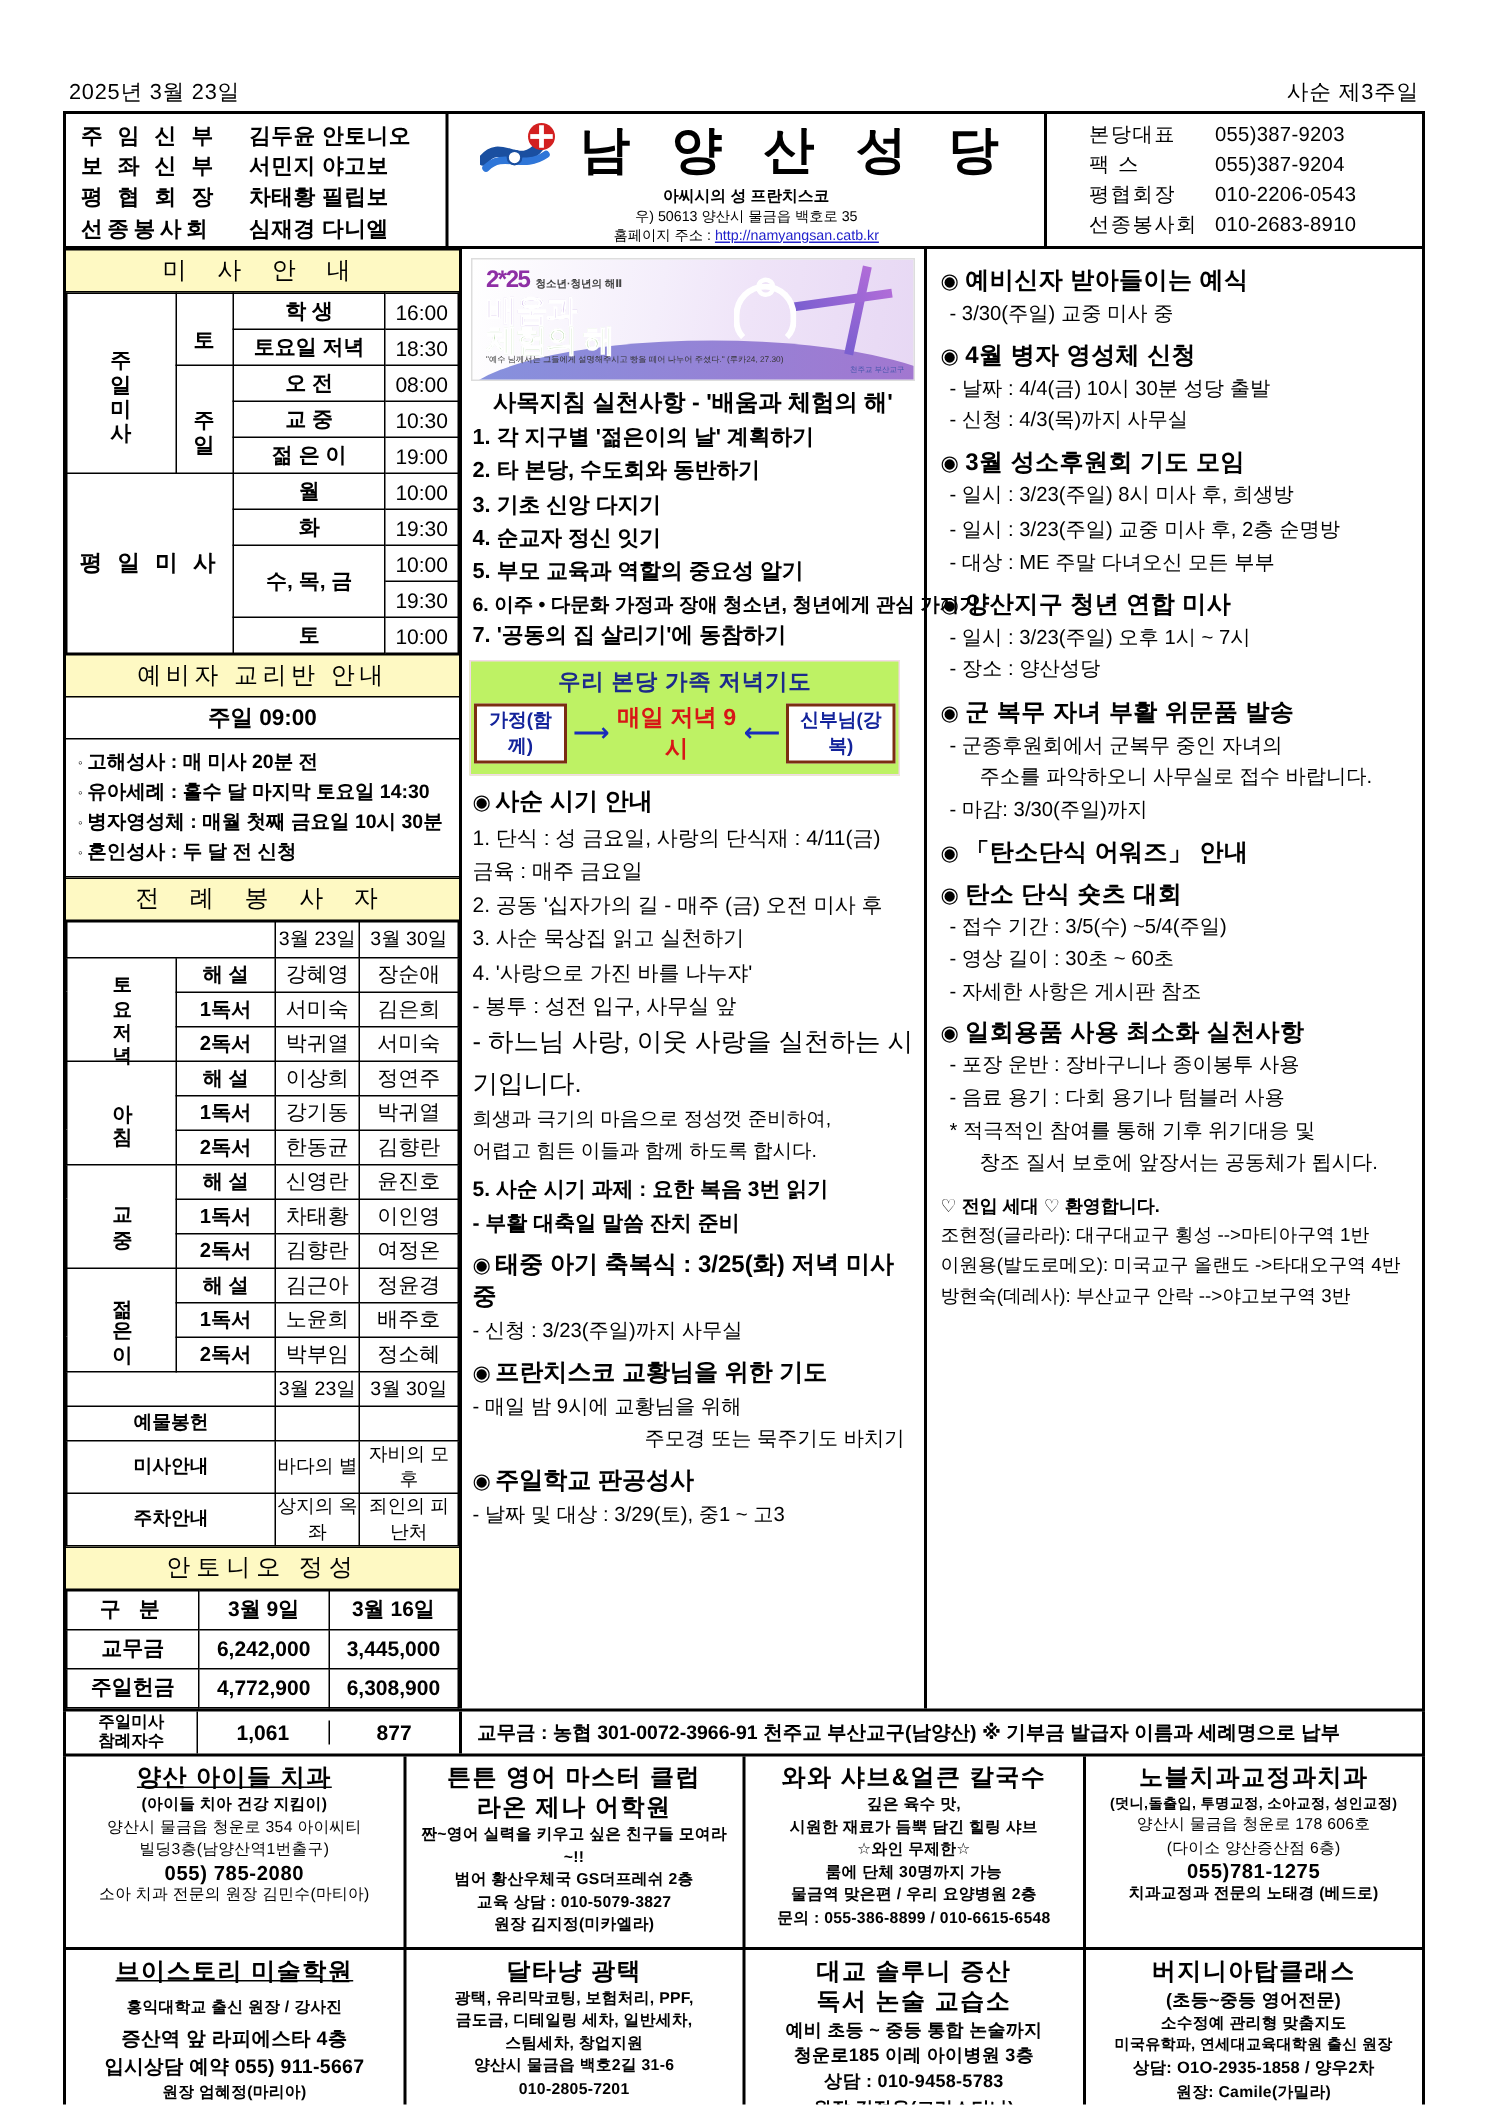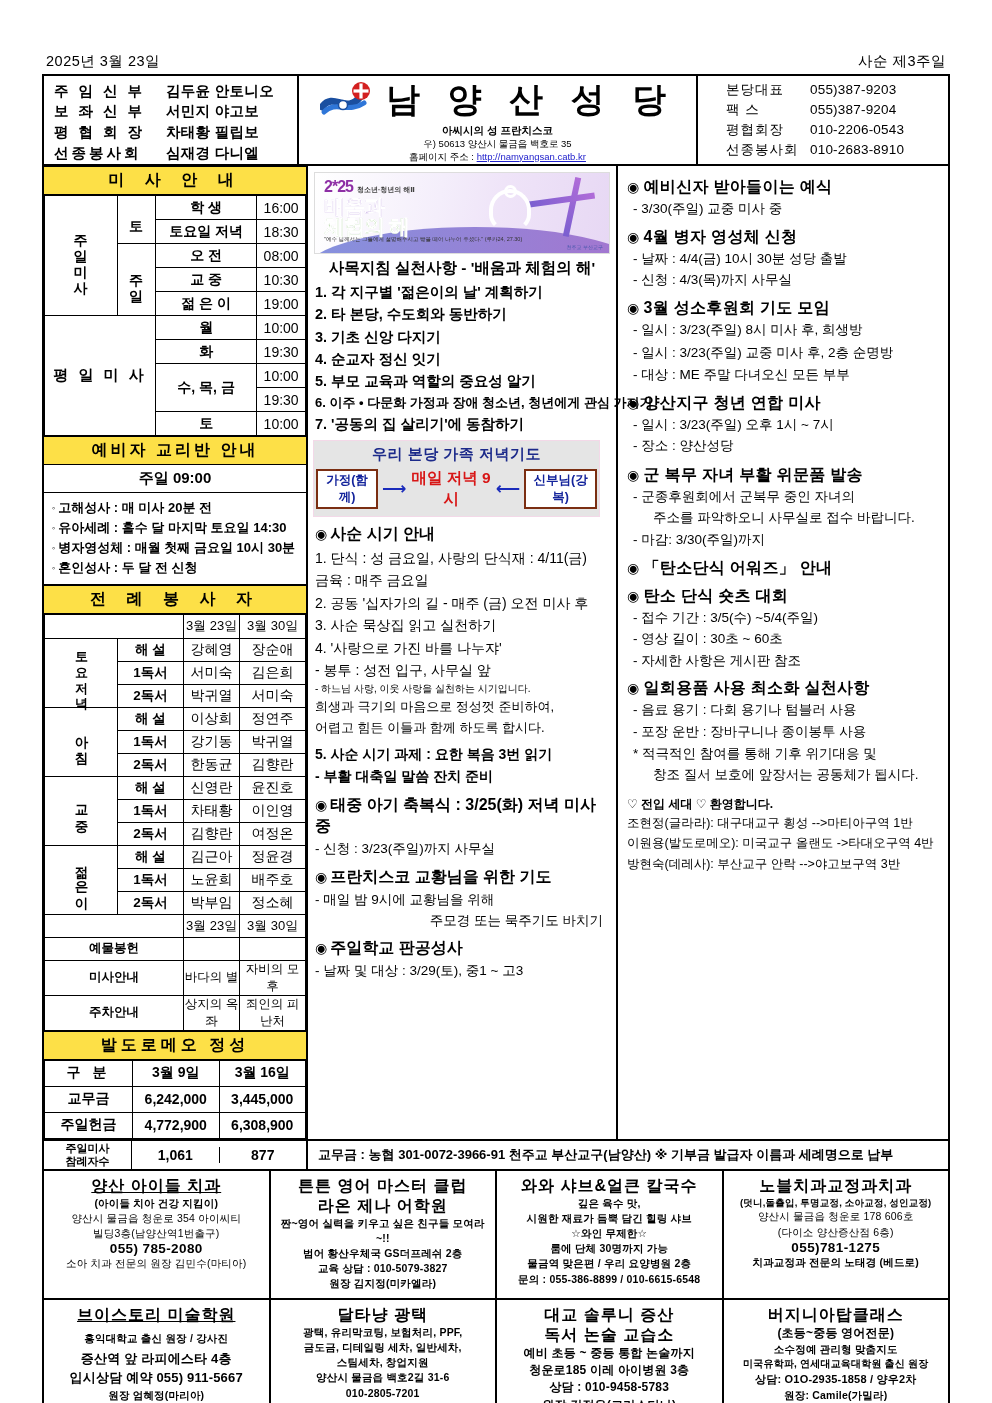--- a/index.html
+++ b/index.html
@@ -45,21 +45,21 @@
   .hb-right .lbl { width: 84px; letter-spacing: 1px; }
   .hb-right .val { letter-spacing: .2px; }
 
   
   .body3 { display: flex; border: 2px solid #000; border-top: none; }
   .colL { width: 264px; border-right: 2px solid #000; }
   .colM { width: 310px; border-right: 2px solid #000; }
   .colR { flex: 1; }
 
   .secthead {
-    background: #fde047; font-weight: bold; font-size: 16px;
+    background: #fef9c3; font-weight: normal; font-size: 16px;
     letter-spacing: 8px; padding: 3px 0; border: 1px solid #000; border-left: none; border-right: none;
     text-align: center;
   }
   .tblwrap td { font-size: 14px; height: 24px; }
   .vlabel { writing-mode: vertical-rl; text-orientation: upright; letter-spacing: 2px;
             font-weight: bold; font-size: 14px; }
   .bold { font-weight: bold; }
 
   
   .sacr { padding: 5px 6px 5px 8px; border-bottom: 1px solid #000; }
@@ -98,21 +98,21 @@
   .poster .fig { position: absolute; right: 78px; top: 16px; width: 42px; height: 42px;
             border: 4px solid #fff; border-radius: 50% 50% 40% 40%; border-bottom-color: transparent; }
   .poster .head { position: absolute; right: 92px; top: 12px; width: 13px; height: 13px;
             border-radius: 50%; border: 3px solid #fff; }
   .poster .badge { position: absolute; right: 6px; bottom: 3px; font-size: 5px; color: #4455aa; }
 
   .mblock { padding: 0 7px; }
   .mtitle { font-size: 15.5px; font-weight: bold; text-align: center; margin: 4px 0 2px 0; }
   .mlist div { font-size: 14.5px; font-weight: bold; line-height: 1.54; white-space: nowrap; }
 
-  .prayerbox { margin: 5px 16px 3px 5px; background: #e5e5e5; border: 1px solid #f3d9e8;
+  .prayerbox { margin: 5px 16px 3px 5px; background: #bef264; border: 1px solid #f3d9e8;
                padding: 4px 2px 6px 2px; text-align: center; }
   .prayerbox .pt { font-size: 15px; font-weight: bold; color: #1c2a8a; letter-spacing: .5px; }
   .prayerrow { display: flex; align-items: center; gap: 4px; margin-top: 4px; }
   .pchip { border: 2px solid #7b2e12; background: #fff; color: #13239b; font-weight: bold;
            font-size: 12.5px; padding: 1px 4px; }
   .parrow { color: #1a2bbb; font-size: 17px; font-weight: bold; line-height: 1; }
   .pmid { color: #d81616; font-weight: bold; font-size: 15.5px; }
 
   .rtitle { font-size: 16px; font-weight: bold; margin: 7px 0 2px 0; }
   .rtitle .dot { font-size: 14px; margin-right: 3px; }
@@ -374,21 +374,21 @@
           <td class="sm">자비의 모후</td>
         </tr>
         <tr>
           <td colspan="2" class="bold" style="font-size:12.5px">주차안내</td>
           <td class="sm">상지의 옥좌</td>
           <td class="sm">죄인의 피난처</td>
         </tr>
       </tbody>
         </table>
 
-      <div class="secthead" style="letter-spacing:4px">발도로메오  정성</div>
+      <div class="secthead" style="letter-spacing:4px">안토니오  정성</div>
       <table class="off">
         <tbody>
             <tr>
           <td class="h" style="width:88px">구  분</td>
           <td>3월 9일</td>
           <td>3월 16일</td>
         </tr>
         <tr>
           <td>교무금</td>
           <td>6,242,000</td>
@@ -443,21 +443,21 @@
       </div>
 
       <div class="mblock">
         <div class="rtitle"><span class="dot">◉</span><span>사순 시기 안내</span></div>
         <div class="num">1. 단식 : 성 금요일, 사랑의 단식재 : 4/11(금)</div>
         <div class="num">    금육 : 매주 금요일</div>
         <div class="num">2. 공동 '십자가의 길 - 매주 (금) 오전 미사 후</div>
         <div class="num">3. 사순 묵상집 읽고 실천하기</div>
         <div class="num">4. '사랑으로 가진 바를 나누쟈'</div>
         <div class="num">  - 봉투 : 성전 입구, 사무실 앞</div>
-        <div class="num" style="font-size:10px">  - 하느님 사랑, 이웃 사랑을 실천하는 시기입니다.</div>
+        <div class="num" style="font-size:17px">  - 하느님 사랑, 이웃 사랑을 실천하는 시기입니다.</div>
         <div class="num" style="font-size:13px">    희생과 극기의 마음으로 정성껏 준비하여,</div>
         <div class="num" style="font-size:13px">    어렵고 힘든 이들과 함께 하도록 합시다.</div>
         <div class="num bold" style="font-weight:bold;margin-top:4px">5. 사순 시기 과제 : 요한 복음 3번 읽기</div>
         <div class="num bold" style="font-weight:bold">   - 부활 대축일 말씀 잔치 준비</div>
 
         <div class="rtitle"><span class="dot">◉</span><span>태중 아기 축복식 : 3/25(화) 저녁 미사 중</span></div>
         <div class="rsub">- 신청 : 3/23(주일)까지 사무실</div>
 
         <div class="rtitle"><span class="dot">◉</span><span>프란치스코 교황님을 위한 기도</span></div>
         <div class="rsub">- 매일 밤 9시에 교황님을 위해</div>
@@ -511,22 +511,22 @@
 
         <div class="ritem">
             <div class="rhead"><span class="dot">◉</span><span>탄소 단식 숏츠 대회</span></div>
           <div class="rline">- 접수 기간 : 3/5(수) ~5/4(주일)</div>
           <div class="rline">- 영상 길이 : 30초 ~ 60초</div>
           <div class="rline">- 자세한 사항은 게시판 참조</div>
           </div>
 
         <div class="ritem">
             <div class="rhead"><span class="dot">◉</span><span>일회용품 사용 최소화 실천사항</span></div>
+          <div class="rline">- 포장 운반 : 장바구니나 종이봉투 사용</div>
           <div class="rline">- 음료 용기 : 다회 용기나 텀블러 사용</div>
-          <div class="rline">- 포장 운반 : 장바구니나 종이봉투 사용</div>
           <div class="rline">* 적극적인 참여를 통해 기후 위기대응 및</div>
           <div class="rline ind">창조 질서 보호에 앞장서는 공동체가 됩시다.</div>
           </div>
 
         <div class="welcome">♡ 전입 세대  ♡  환영합니다.</div>
         <div class="wline">조현정(글라라): 대구대교구 횡성 --&gt;마티아구역 1반</div>
         <div class="wline">이원용(발도로메오): 미국교구 올랜도  -&gt;타대오구역 4반</div>
         <div class="wline">방현숙(데레사): 부산교구 안락 --&gt;야고보구역 3반</div>
       </div>
     </div>

